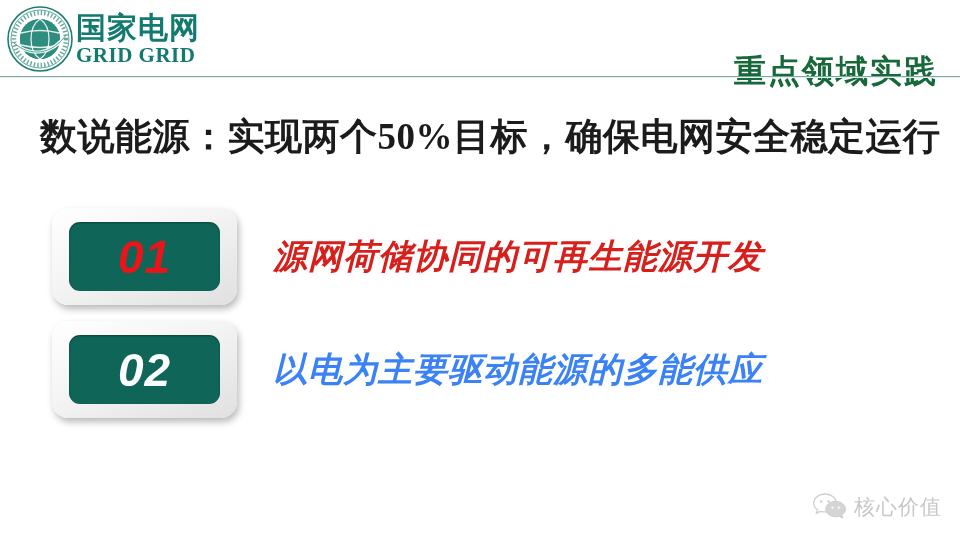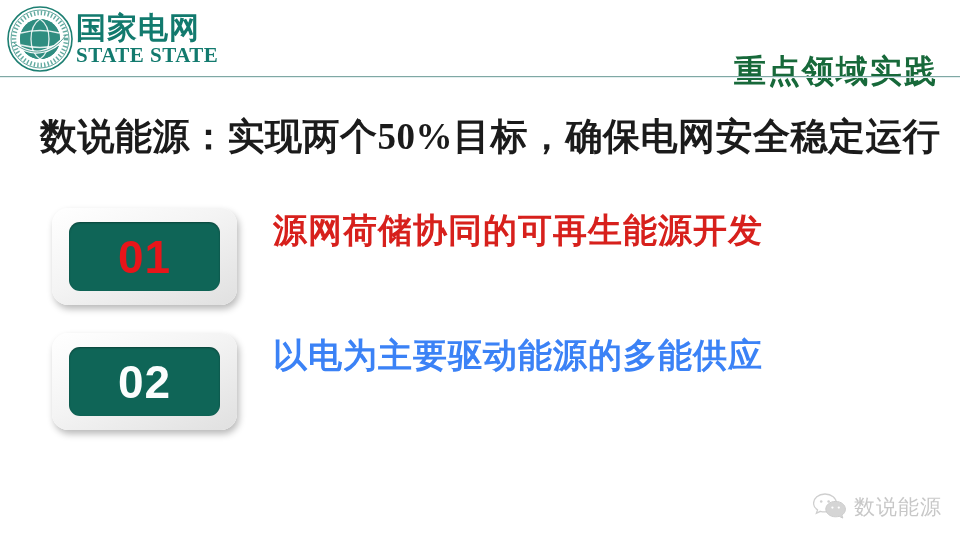--- a/index.html
+++ b/index.html
@@ -93,24 +93,25 @@
     color: #1b1b1b;
     letter-spacing: 0.5px;
     white-space: nowrap;
   }
 
   
   .item-row {
     position: absolute;
     left: 52px;
     display: flex;
-    align-items: flex-start;
+    align-items: center;
+    font-style: italic;
   }
   #row-1 { top: 208px; }
-  #row-2 { top: 333px; }
+  #row-2 { top: 321px; }
 
   .badge-frame {
     position: relative;
     width: 185px;
     height: 97px;
     border-radius: 16px;
     background: linear-gradient(155deg, #ffffff 0%, #f4f4f4 45%, #e0e0e0 100%);
     box-shadow: 2px 4px 7px rgba(0,0,0,0.28);
     display: flex;
     align-items: center;
@@ -193,21 +194,21 @@
           <path d="M15 40 Q34 45 53 40" fill="none" stroke="#ffffff" stroke-width="1.3" opacity="0.85"></path>
 
           <path d="M8 38 C24 52 46 50 60 30" fill="none" stroke="#ffffff" stroke-width="3.2" opacity="0.95"></path>
           <path d="M8 38 C24 52 46 50 60 30" fill="none" stroke="#1d7f72" stroke-width="0.8" opacity="0.9"></path>
 
           <circle cx="34" cy="34" r="26" fill="none" stroke="#2f8d80" stroke-width="4.5" stroke-dasharray="1.4 2.1" opacity="0.75"></circle>
         </svg>
       </span>
       <span class="brand-text">
         <span class="brand-cn">国家电网</span>
-        <span class="brand-en">STATE STATE</span>
+        <span class="brand-en">GRID GRID</span>
       </span>
     </div>
 
     <div class="header-title">重点领域实践</div>
     <div class="header-rule"></div>
   </div>
 
   <div class="core-value">数说能源：实现两个50%目标，确保电网安全稳定运行</div>
 
   <div class="item-row" id="row-1">
@@ -237,16 +238,16 @@
         <circle cx="8.2" cy="9.4" r="1.25" fill="#a8a8a8"></circle>
         <circle cx="15.6" cy="9.4" r="1.25" fill="#a8a8a8"></circle>
 
         <path d="M22.5 9.4 C16.9 9.4 12.8 13.0 12.8 17.1 C12.8 21.2 16.9 24.8 22.5 24.8
                  C23.8 24.8 25.1 24.6 26.2 24.3 L29.8 26.1 L28.9 23.1 C31.2 21.7 32.4 19.6 32.4 17.1
                  C32.4 13.0 28.2 9.4 22.5 9.4 Z" fill="#b4b4b4" stroke="#a0a0a0" stroke-width="1"></path>
         <circle cx="19.4" cy="15.6" r="1.15" fill="#ffffff"></circle>
         <circle cx="25.8" cy="15.6" r="1.15" fill="#ffffff"></circle>
       </svg>
     </span>
-    <span class="watermark-text">数说能源</span>
+    <span class="watermark-text">核心价值</span>
   </div>
 
 </div>
 
 </body></html>

